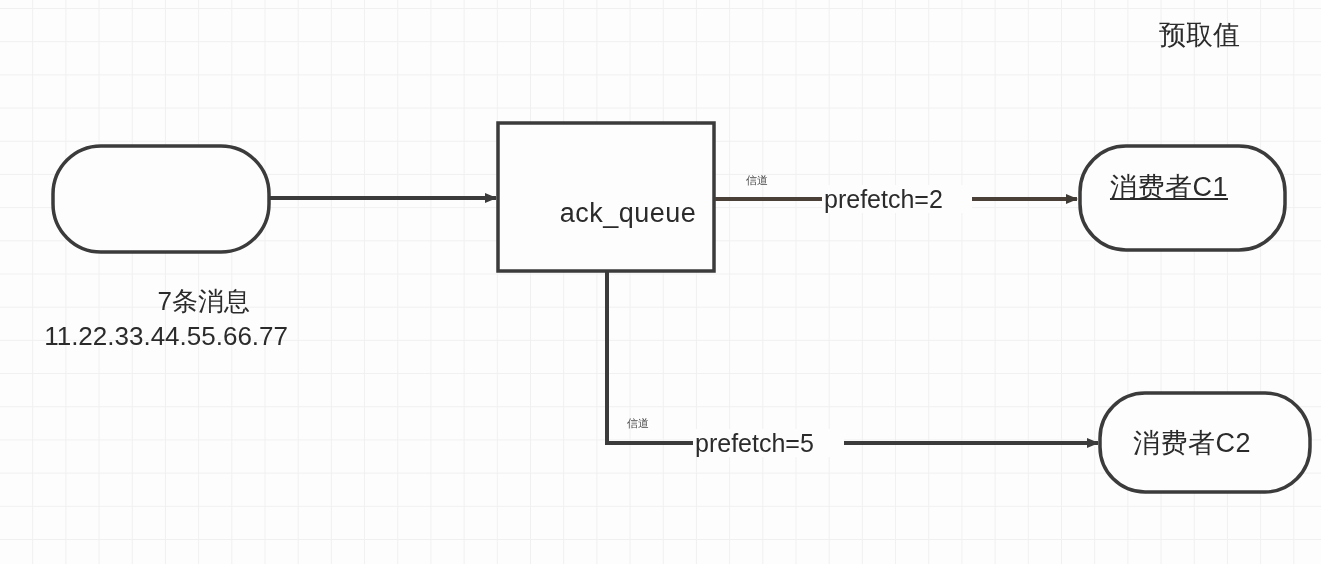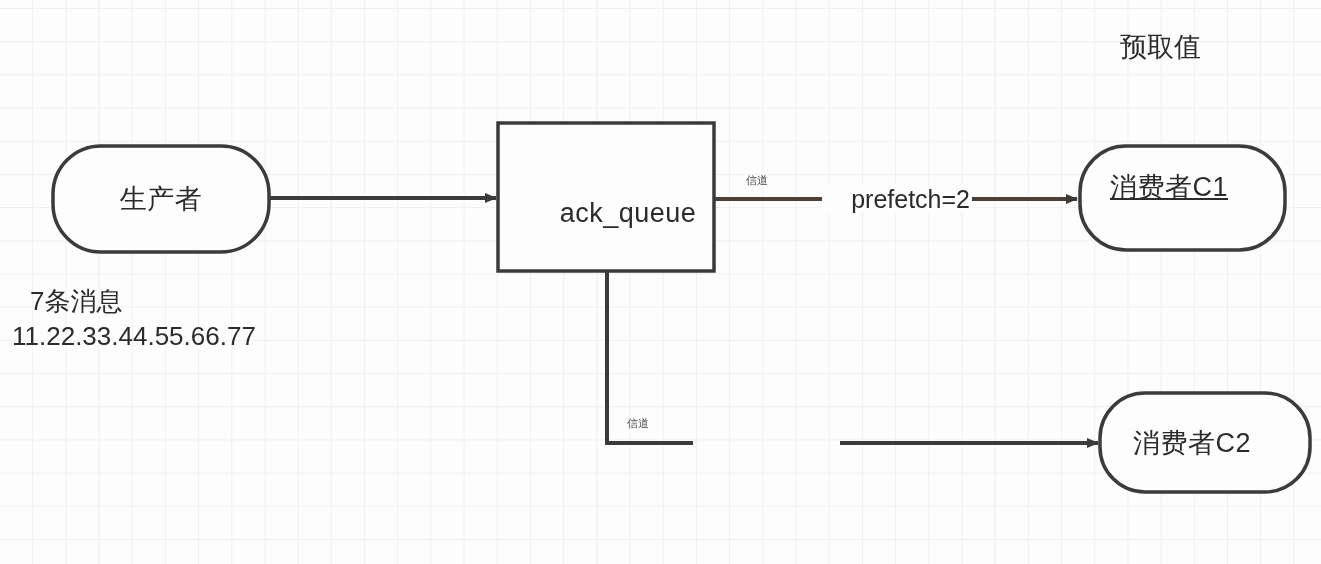--- a/index.html
+++ b/index.html
@@ -32,39 +32,39 @@
     text-align: center;
     color: #2b2b2b;
     font-size: 27px;
     line-height: 34px;
     letter-spacing: 0.5px;
     white-space: pre;
     pointer-events: none;
   }
   .edge-label {
     position: absolute;
-    text-align: right;
+    text-align: left;
     color: #2b2b2b;
     font-size: 25px;
     line-height: 28px;
     white-space: nowrap;
     background: #fdfdfd;
     padding: 0 2px;
   }
   .small-label {
     position: absolute;
     text-align: center;
     color: #4a4a4a;
     font-size: 11px;
     line-height: 20px;
     white-space: nowrap;
   }
   .free-text {
     position: absolute;
-    text-align: left;
+    text-align: right;
     color: #2b2b2b;
     font-size: 26px;
     line-height: 32px;
     white-space: nowrap;
   }
   .title-text {
     position: absolute;
     color: #2b2b2b;
     font-size: 27px;
     line-height: 34px;
@@ -96,31 +96,31 @@
 
     <line x1="270" y1="198" x2="496" y2="198" stroke="#3b3b3b" stroke-width="4" marker-end="url(#arrowdark)"></line>
 
     <line x1="715" y1="199" x2="822" y2="199" stroke="#4a4038" stroke-width="4"></line>
     <line x1="968" y1="199" x2="1077" y2="199" stroke="#4a4038" stroke-width="4" marker-end="url(#arrowedge)"></line>
 
     <polyline points="607,271 607,443 693,443" fill="none" stroke="#3b3b3b" stroke-width="4"></polyline>
     <line x1="840" y1="443" x2="1098" y2="443" stroke="#3b3b3b" stroke-width="4" marker-end="url(#arrowdark)"></line>
   </svg>
 
-  <div class="title-text" style="left:1120px; top:18px;margin-top:12px;">预取值</div>
+  <div class="title-text" style="left:1159px; top:18px;">预取值</div>
 
-  <div class="node-label" style="left:53px; top:182px; width:216px;">生产者</div>
 
   <div class="node-label" style="left:498px; top:196px; width:260px;">ack_queue</div>
 
   <div class="node-label" style="left:1080px; top:170px; width:178px;text-decoration:underline;">消费者C1</div>
 
   <div class="node-label" style="left:1100px; top:426px; width:184px;">消费者C2</div>
 
   <div class="free-text" style="left:30px; top:285px; width:220px;">7条消息</div>
   <div class="free-text" style="left:12px; top:320px; width:276px;">11.22.33.44.55.66.77</div>
 
   <div class="small-label" style="left:746px; top:170px;">信道</div>
   <div class="edge-label" style="left:822px; top:185px; width:146px;">prefetch=2</div>
 
   <div class="small-label" style="left:627px; top:413px;">信道</div>
+  <div class="edge-label" style="left:693px; top:429px; width:147px;">prefetch=5</div>
 
 </div>
 
 </body></html>

